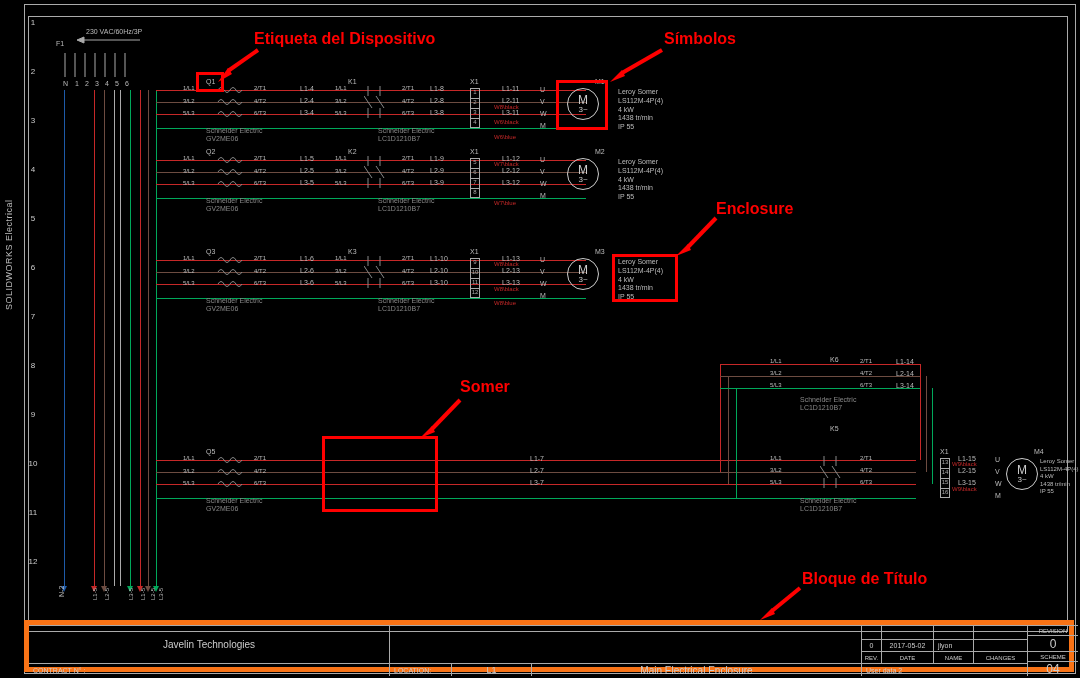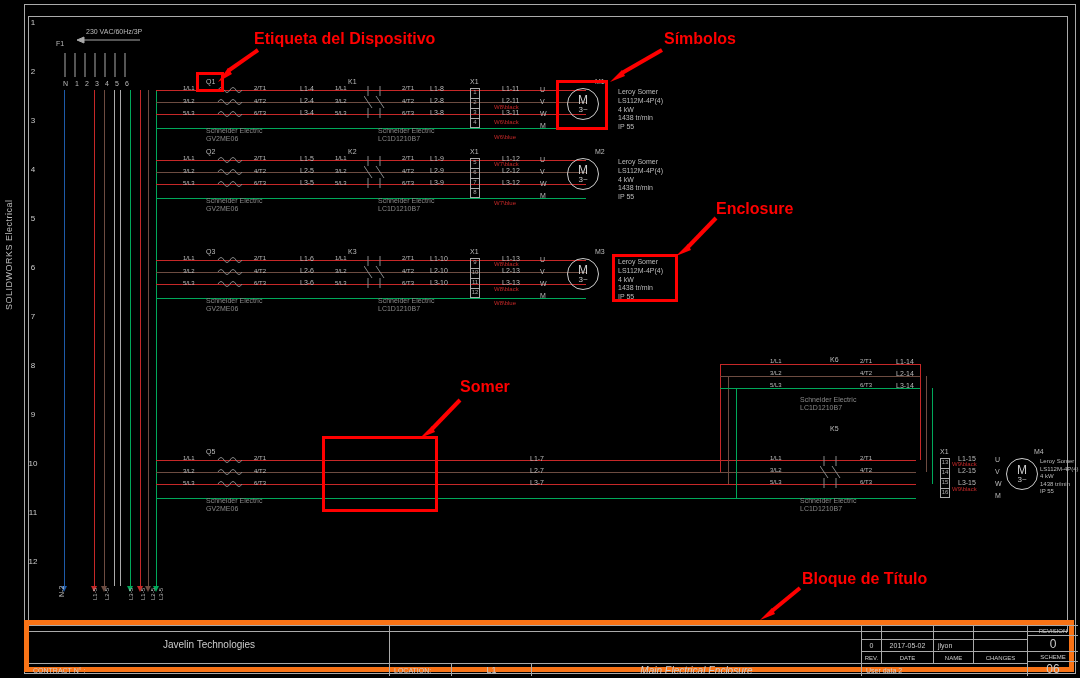--- a/index.html
+++ b/index.html
@@ -484,36 +484,36 @@
       <line x1="12" y1="25" x2="40" y2="2" stroke="#ff0000" stroke-width="4"></line>
     </svg>
 
   <div class="titleblk">
 
     <div class="cell v" style="left:0;top:0;width:360px;height:38px;border-left:none;justify-content:center;font-size:10px;">Javelin Technologies</div>
     <div class="cell v" style="left:0;top:38px;height:13px;width:360px;border-left:none;font-size:7px;">CONTRACT N° :</div>
 
     <div class="cell v" style="left:360px;top:38px;height:13px;width:62px;font-size:7px;">LOCATION:</div>
     <div class="cell v" style="left:422px;top:38px;height:13px;width:80px;font-size:9px;justify-content:center;">L1</div>
-    <div class="cell v" style="left:502px;top:38px;height:13px;width:330px;font-size:10px;justify-content:center;font-style:italic;">Main Electrical Enclosure</div>
+    <div class="cell v" style="left:502px;top:38px;height:13px;width:330px;font-size:10px;justify-content:center;">Main Electrical Enclosure</div>
     <div class="cell" style="left:360px;top:0;height:38px;width:472px;"></div>
 
     <div class="cell v" style="left:832px;top:0;width:20px;height:14px;font-size:6px;justify-content:center;"></div>
     <div class="cell v" style="left:832px;top:14px;width:20px;height:12px;font-size:7px;justify-content:center;">0</div>
     <div class="cell v" style="left:852px;top:14px;width:52px;height:12px;font-size:7px;justify-content:center;">2017-05-02</div>
     <div class="cell v" style="left:904px;top:14px;width:40px;height:12px;font-size:7px;">jlyon</div>
     <div class="cell v" style="left:944px;top:14px;width:54px;height:12px;"></div>
     <div class="cell v" style="left:832px;top:26px;width:20px;height:12px;font-size:6px;justify-content:center;">REV.</div>
     <div class="cell v" style="left:852px;top:26px;width:52px;height:12px;font-size:6px;justify-content:center;">DATE</div>
     <div class="cell v" style="left:904px;top:26px;width:40px;height:12px;font-size:6px;justify-content:center;">NAME</div>
     <div class="cell v" style="left:944px;top:26px;width:54px;height:12px;font-size:6px;justify-content:center;">CHANGES</div>
     <div class="cell v" style="left:832px;top:38px;width:166px;height:13px;font-size:7px;">User data 2</div>
     <div class="cell v" style="left:852px;top:0;width:52px;height:14px;"></div>
     <div class="cell v" style="left:904px;top:0;width:40px;height:14px;"></div>
     <div class="cell v" style="left:944px;top:0;width:54px;height:14px;"></div>
 
     <div class="cell v" style="left:998px;top:0;width:51px;height:10px;font-size:6px;justify-content:center;">REVISION</div>
     <div class="cell v" style="left:998px;top:10px;width:51px;height:16px;font-size:12px;justify-content:center;">0</div>
     <div class="cell v" style="left:998px;top:26px;width:51px;height:10px;font-size:6px;justify-content:center;">SCHEME</div>
-    <div class="cell v" style="left:998px;top:36px;width:51px;height:15px;font-size:12px;justify-content:center;">06</div>
+    <div class="cell v" style="left:998px;top:36px;width:51px;height:15px;font-size:12px;justify-content:center;">04</div>
   </div>
 
 </div>
 
 </body></html>

